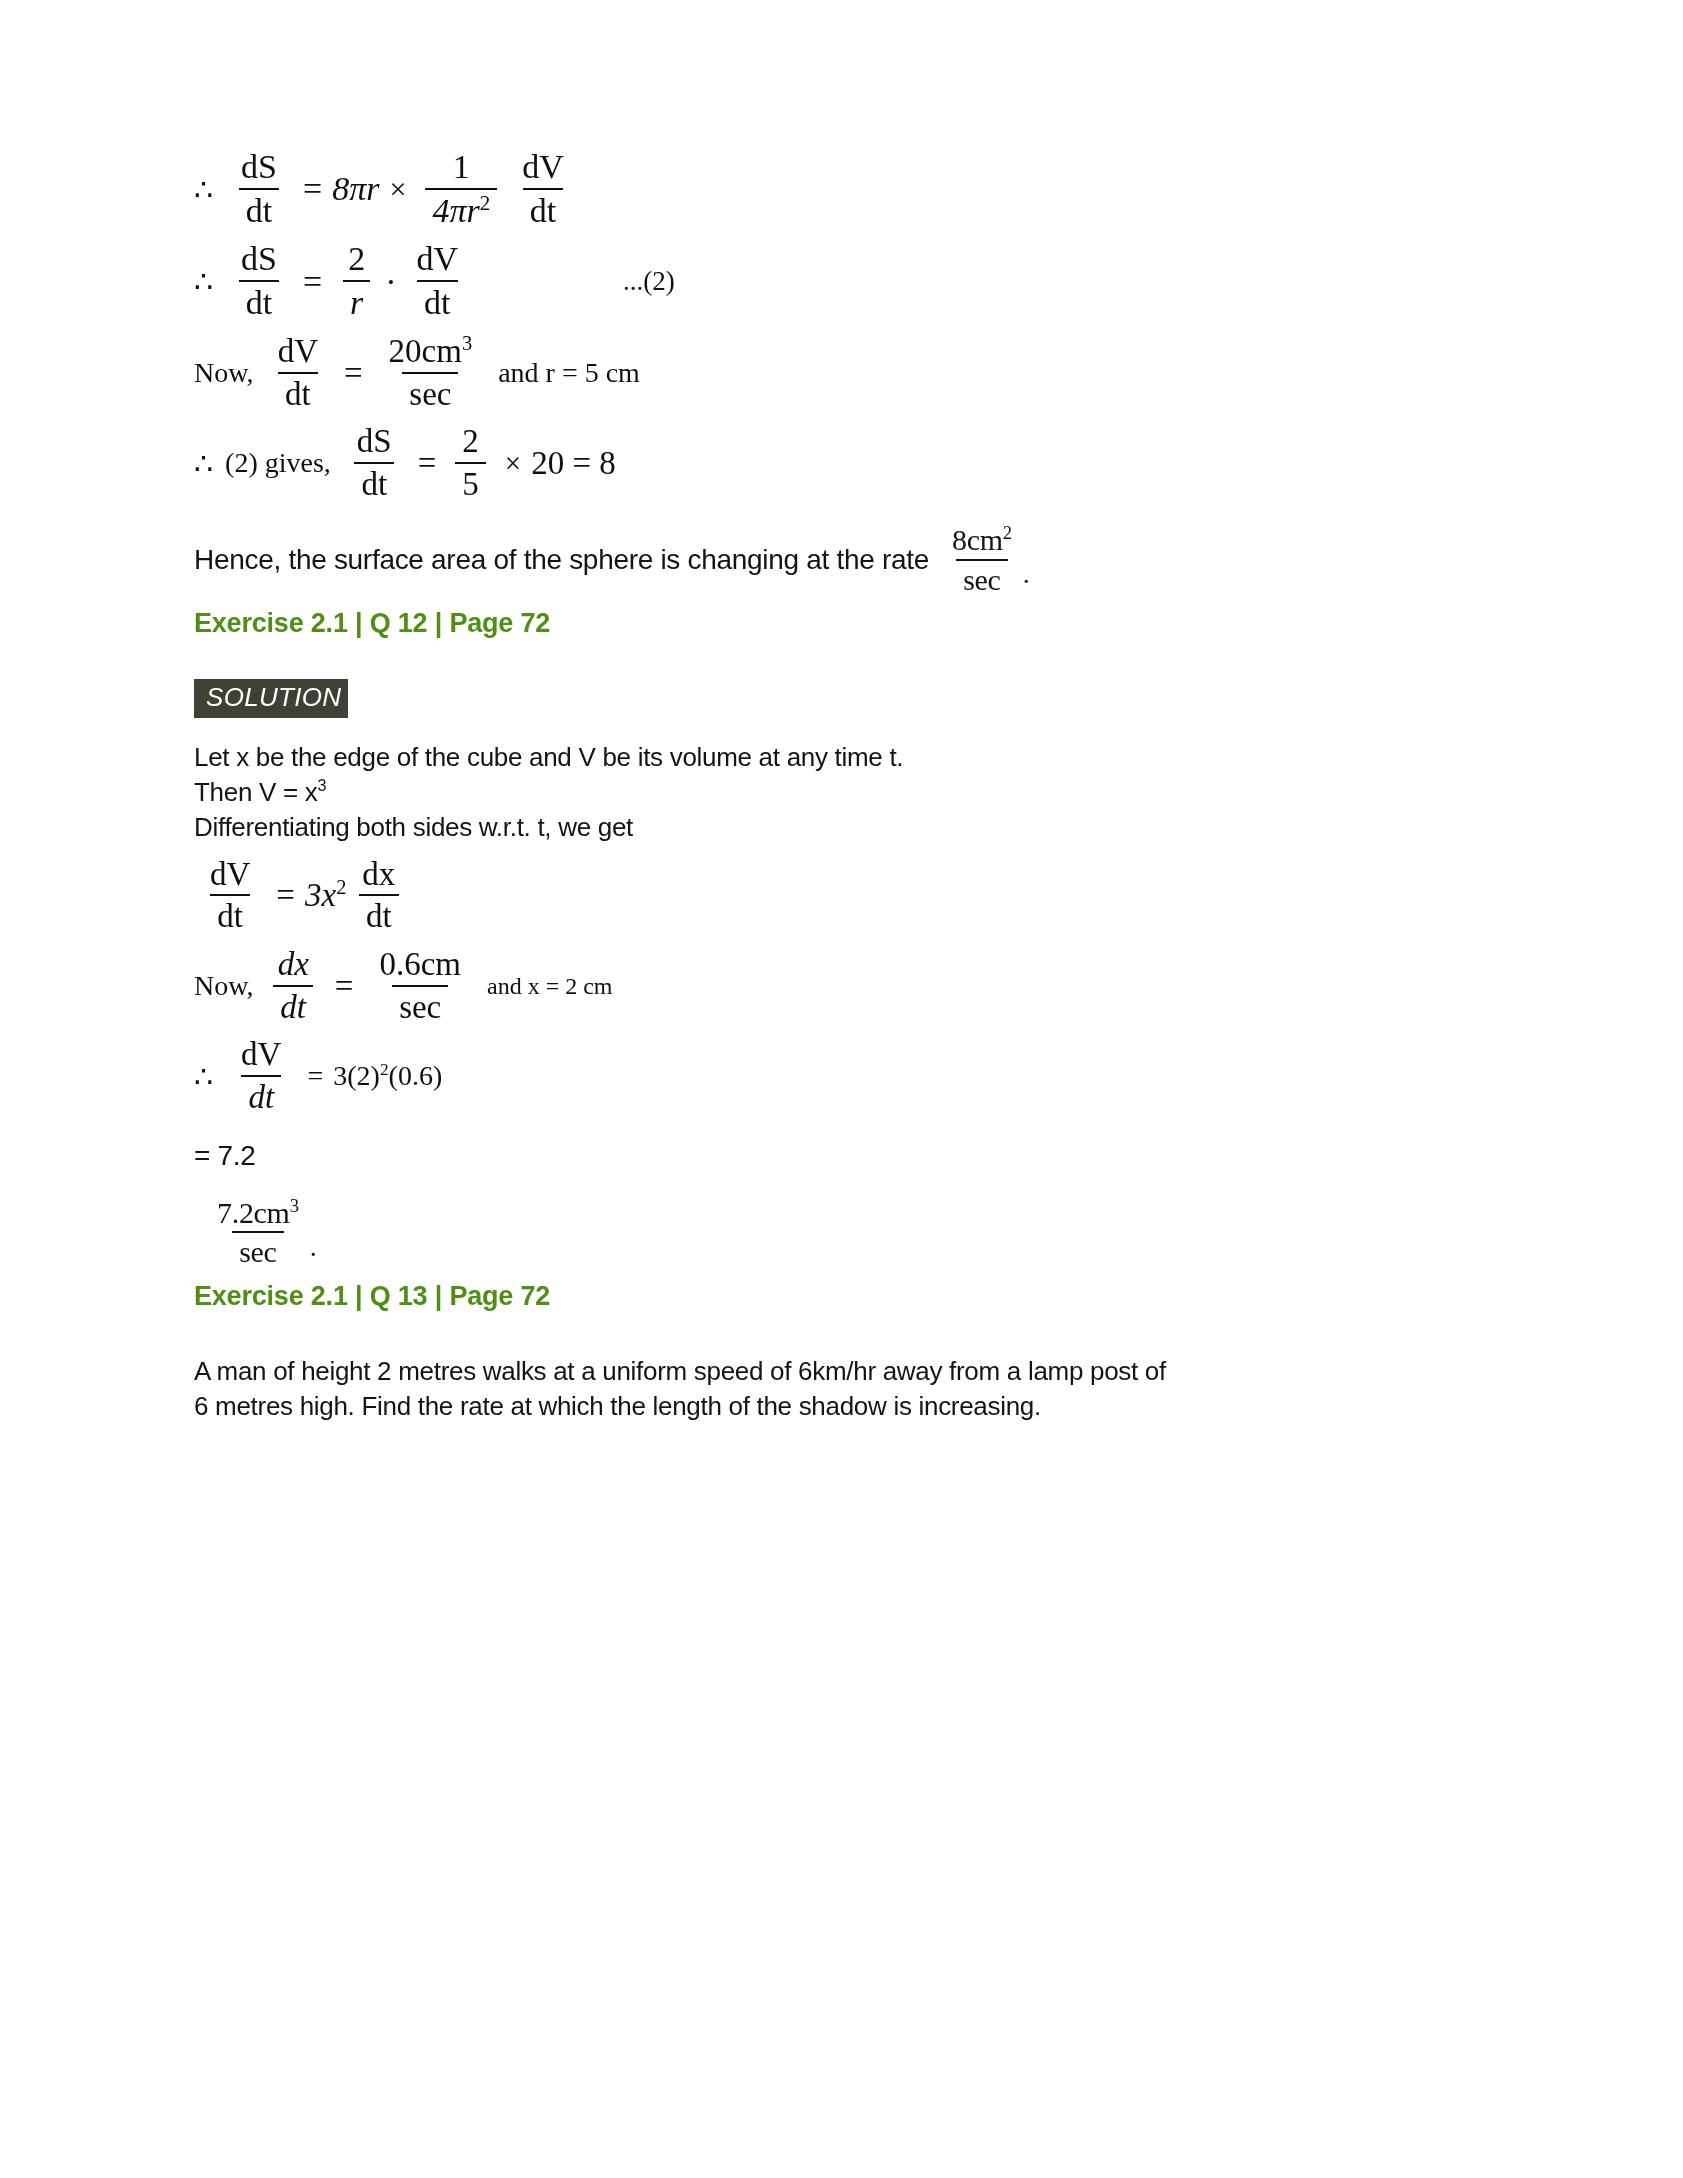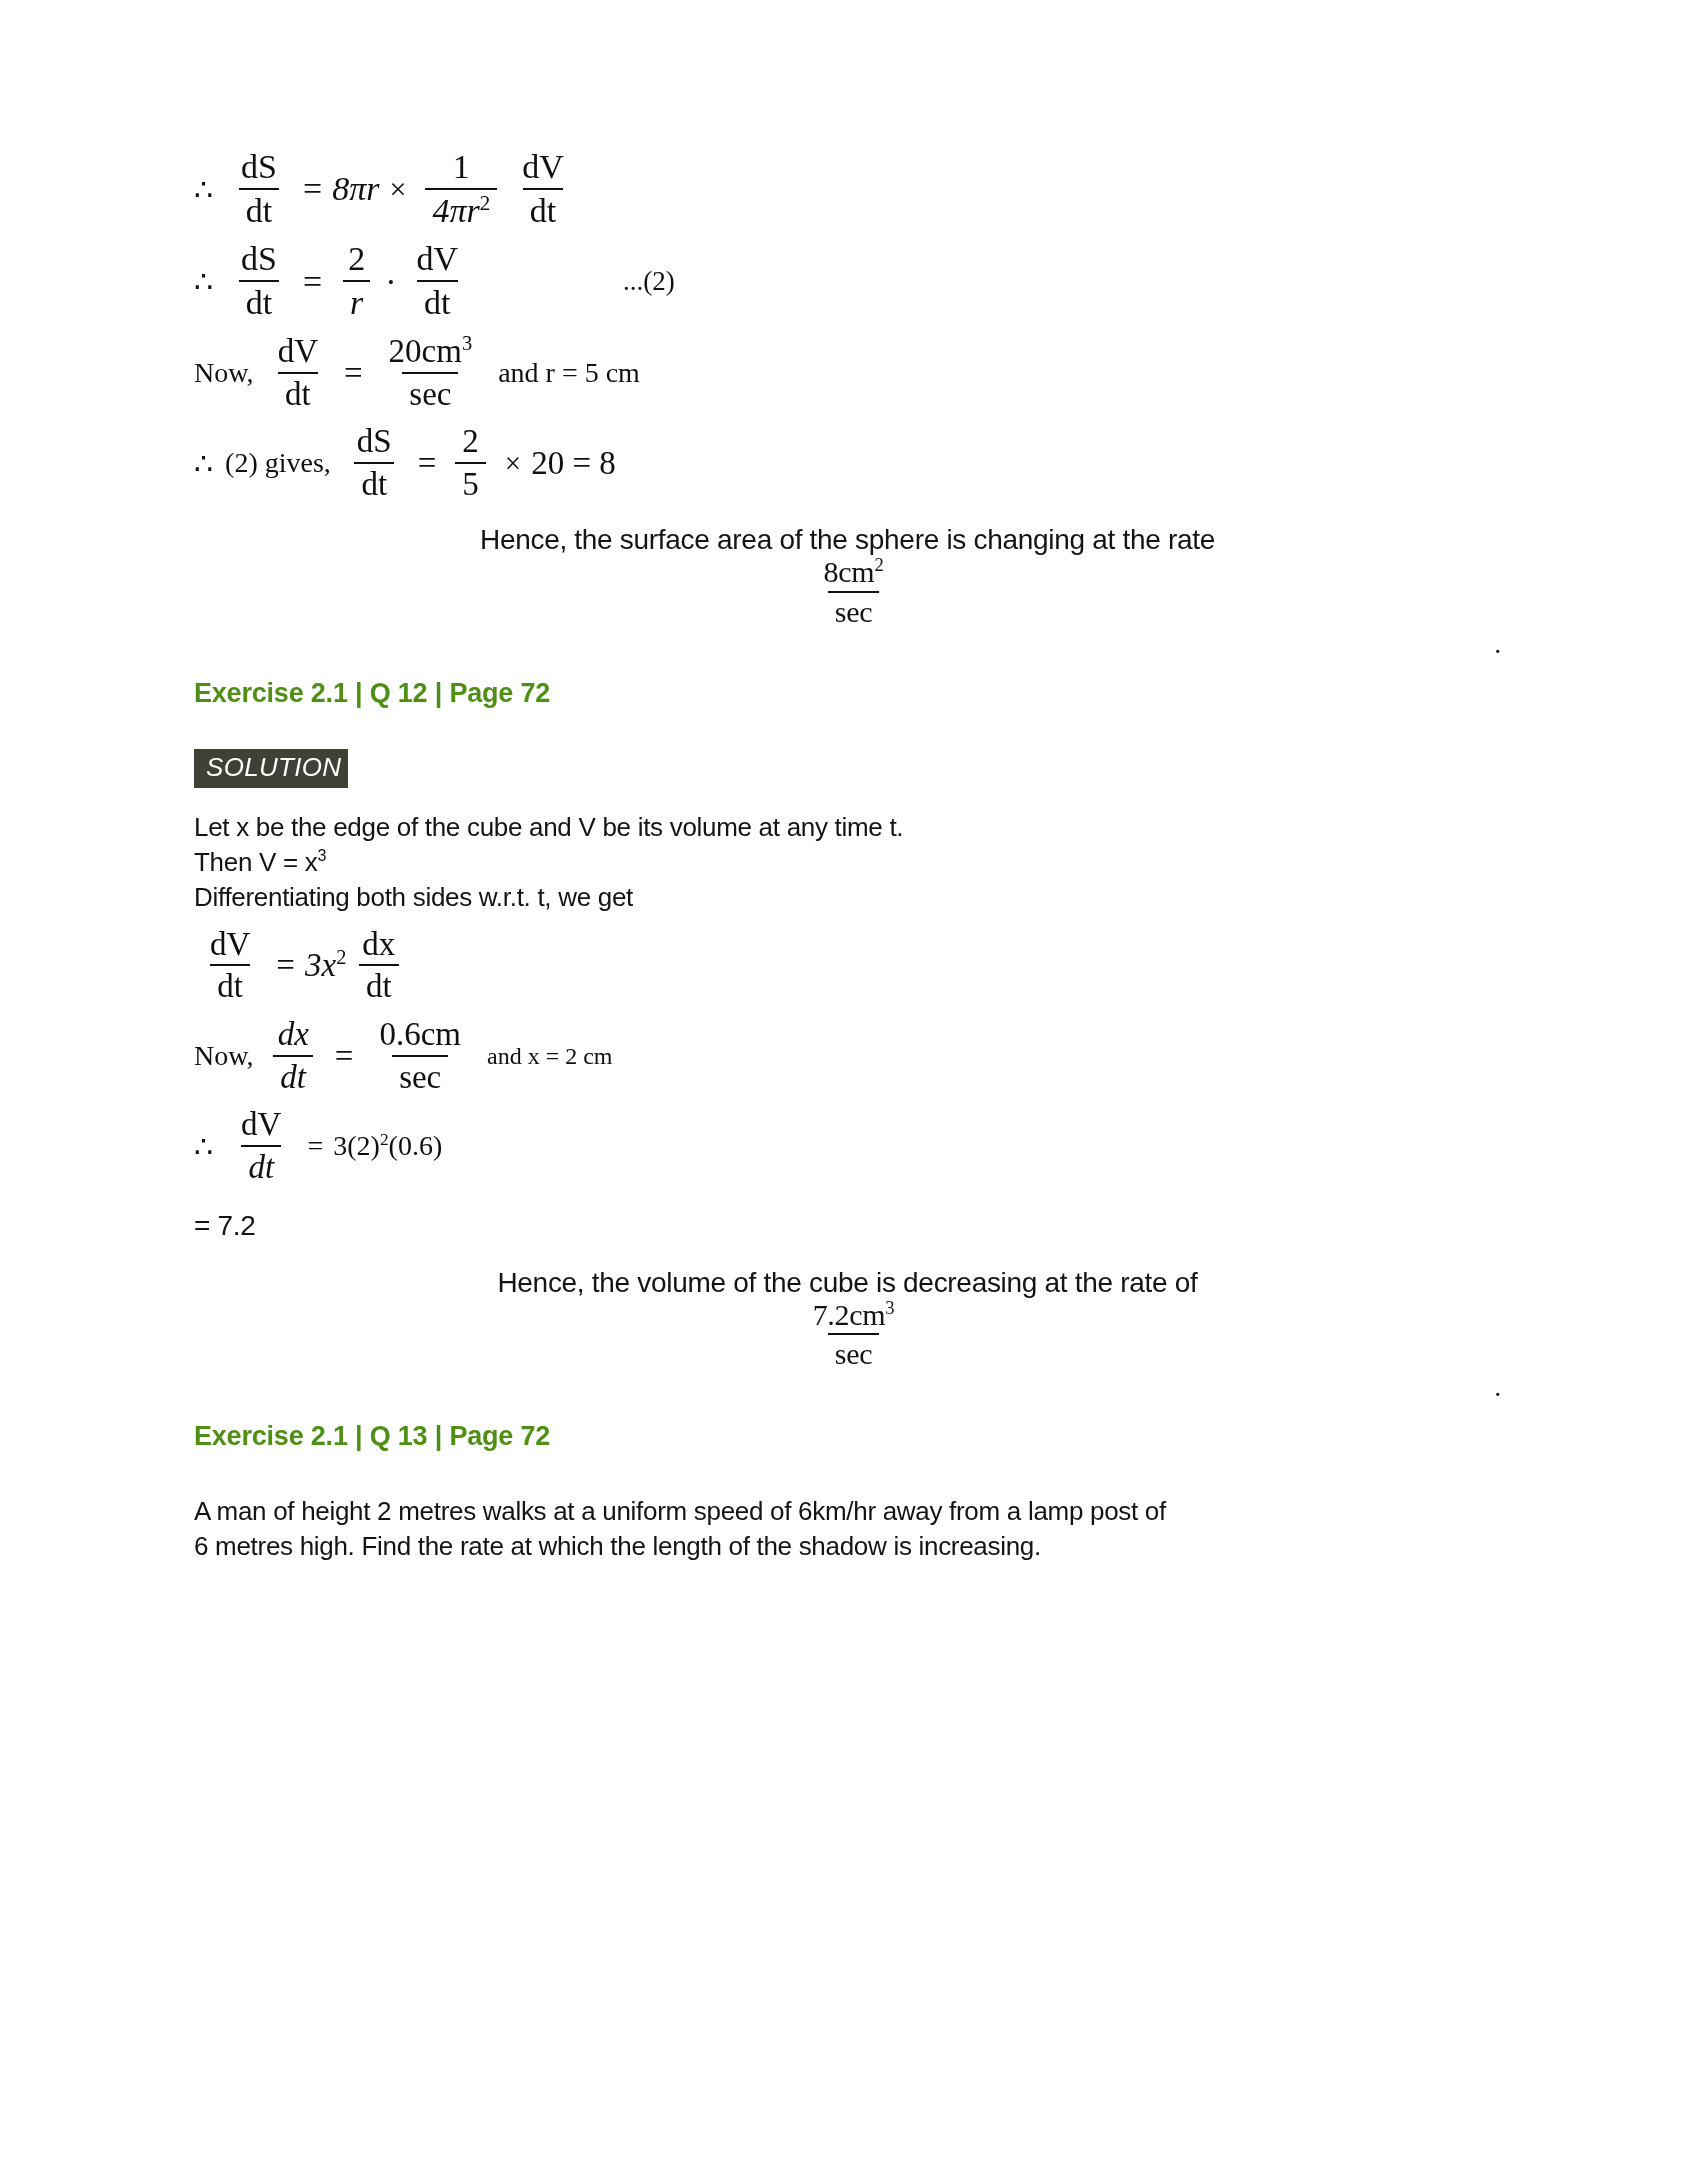--- a/index.html
+++ b/index.html
@@ -105,21 +105,20 @@
     letter-spacing: 0.3px;
   }
   .hence {
     display: flex;
     align-items: center;
     font-family: "Liberation Sans", sans-serif;
     font-size: 28px;
     color: #141414;
     letter-spacing: -0.3px;
     white-space: nowrap;
-    flex-direction: column;
   }
   .hence .frac {
     font-family: "Liberation Serif", serif;
     font-size: 30px;
     margin-left: 16px;
     margin-right: 4px;
   }
   .eqlabel {
     font-family: "Liberation Serif", serif;
     font-size: 27px;
@@ -286,21 +285,20 @@
       <span class="sans" style="font-size:28px;"><span>3(2)</span><sup>2</sup><span>(0.6)</span></span>
     </div>
 
     <div class="spacer-md"></div>
 
     <div class="bodytext" style="font-size:28px;">= 7.2</div>
 
     <div class="spacer-md"></div>
 
     <div class="hence">
-      <span>Hence, the volume of the cube is decreasing at the rate of</span>
       <span class="frac">
         <span class="num"><span class="serif">7.2cm</span><sup>3</sup></span>
         <span class="den serif">sec</span>
       </span>
       <span class="sans" style="align-self:flex-end;padding-bottom:6px;">.</span>
     </div>
 
     <div class="spacer-sm"></div>
 
     <div class="exercise-head">Exercise 2.1 | Q 13 | Page 72</div>

